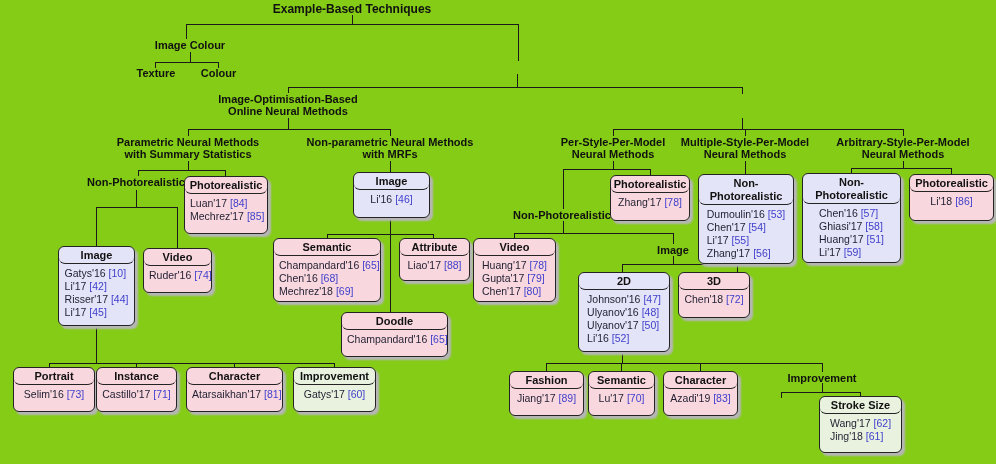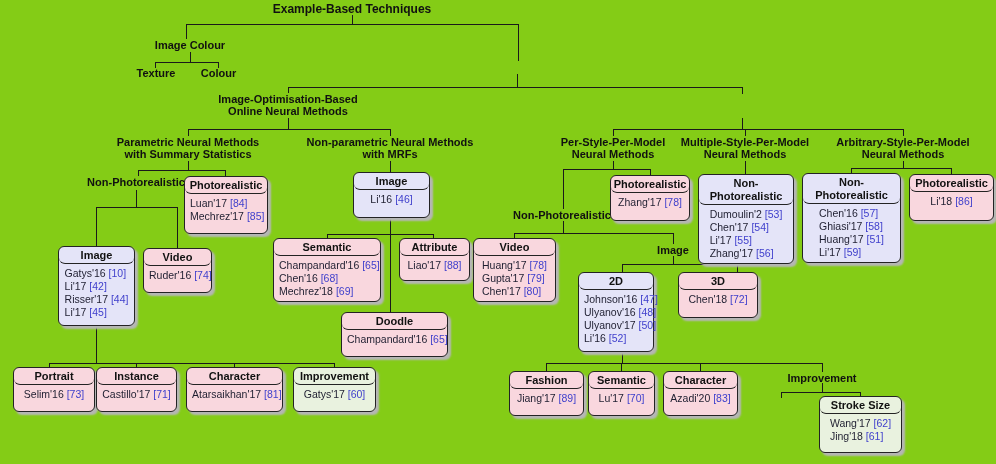--- a/index.html
+++ b/index.html
@@ -194,64 +194,64 @@
         <div class="entry"><span>Gupta'17 </span><span class="ref">[79]</span></div>
         <div class="entry"><span>Chen'17 </span><span class="ref">[80]</span></div>
       </div>
   </div>
   <div class="node pink" style="left:610px;top:175px;width:80px;min-height:46px;">
     <div class="node-title">Photorealistic</div>
     <div class="node-body">
         <div class="entry"><span>Zhang'17 </span><span class="ref">[78]</span></div>
       </div>
   </div>
-  <div class="node lav" style="left:578px;top:272px;width:76px;min-height:80px;">
+  <div class="node lav" style="left:578px;top:272px;width:92px;min-height:80px;">
     <div class="node-title">2D</div>
     <div class="node-body">
         <div class="entry"><span>Johnson'16 </span><span class="ref">[47]</span></div>
         <div class="entry"><span>Ulyanov'16 </span><span class="ref">[48]</span></div>
         <div class="entry"><span>Ulyanov'17 </span><span class="ref">[50]</span></div>
         <div class="entry"><span>Li'16 </span><span class="ref">[52]</span></div>
       </div>
   </div>
-  <div class="node pink" style="left:678px;top:272px;width:80px;min-height:46px;">
+  <div class="node pink" style="left:678px;top:272px;width:72px;min-height:46px;">
     <div class="node-title">3D</div>
     <div class="node-body">
         <div class="entry"><span>Chen'18 </span><span class="ref">[72]</span></div>
       </div>
   </div>
   <div class="node pink" style="left:509px;top:371px;width:75px;min-height:45px;">
     <div class="node-title">Fashion</div>
     <div class="node-body">
         <div class="entry"><span>Jiang'17 </span><span class="ref">[89]</span></div>
       </div>
   </div>
   <div class="node pink" style="left:588px;top:371px;width:67px;min-height:45px;">
     <div class="node-title">Semantic</div>
     <div class="node-body">
         <div class="entry"><span>Lu'17 </span><span class="ref">[70]</span></div>
       </div>
   </div>
   <div class="node pink" style="left:663px;top:371px;width:75px;min-height:45px;">
     <div class="node-title">Character</div>
     <div class="node-body">
-        <div class="entry"><span>Azadi'20 </span><span class="ref">[83]</span></div>
+        <div class="entry"><span>Azadi'19 </span><span class="ref">[83]</span></div>
       </div>
   </div>
   <div class="node green" style="left:819px;top:396px;width:83px;min-height:57px;">
     <div class="node-title">Stroke Size</div>
     <div class="node-body">
         <div class="entry"><span>Wang'17 </span><span class="ref">[62]</span></div>
         <div class="entry"><span>Jing'18 </span><span class="ref">[61]</span></div>
       </div>
   </div>
   <div class="node lav" style="left:698px;top:174px;width:96px;min-height:78px;">
     <div class="node-title">Non-Photorealistic</div>
     <div class="node-body">
-        <div class="entry"><span>Dumoulin'2 </span><span class="ref">[53]</span></div>
+        <div class="entry"><span>Dumoulin'16 </span><span class="ref">[53]</span></div>
         <div class="entry"><span>Chen'17 </span><span class="ref">[54]</span></div>
         <div class="entry"><span>Li'17 </span><span class="ref">[55]</span></div>
         <div class="entry"><span>Zhang'17 </span><span class="ref">[56]</span></div>
       </div>
   </div>
   <div class="node lav" style="left:802px;top:173px;width:99px;min-height:79px;">
     <div class="node-title">Non-Photorealistic</div>
     <div class="node-body">
         <div class="entry"><span>Chen'16 </span><span class="ref">[57]</span></div>
         <div class="entry"><span>Ghiasi'17 </span><span class="ref">[58]</span></div>

